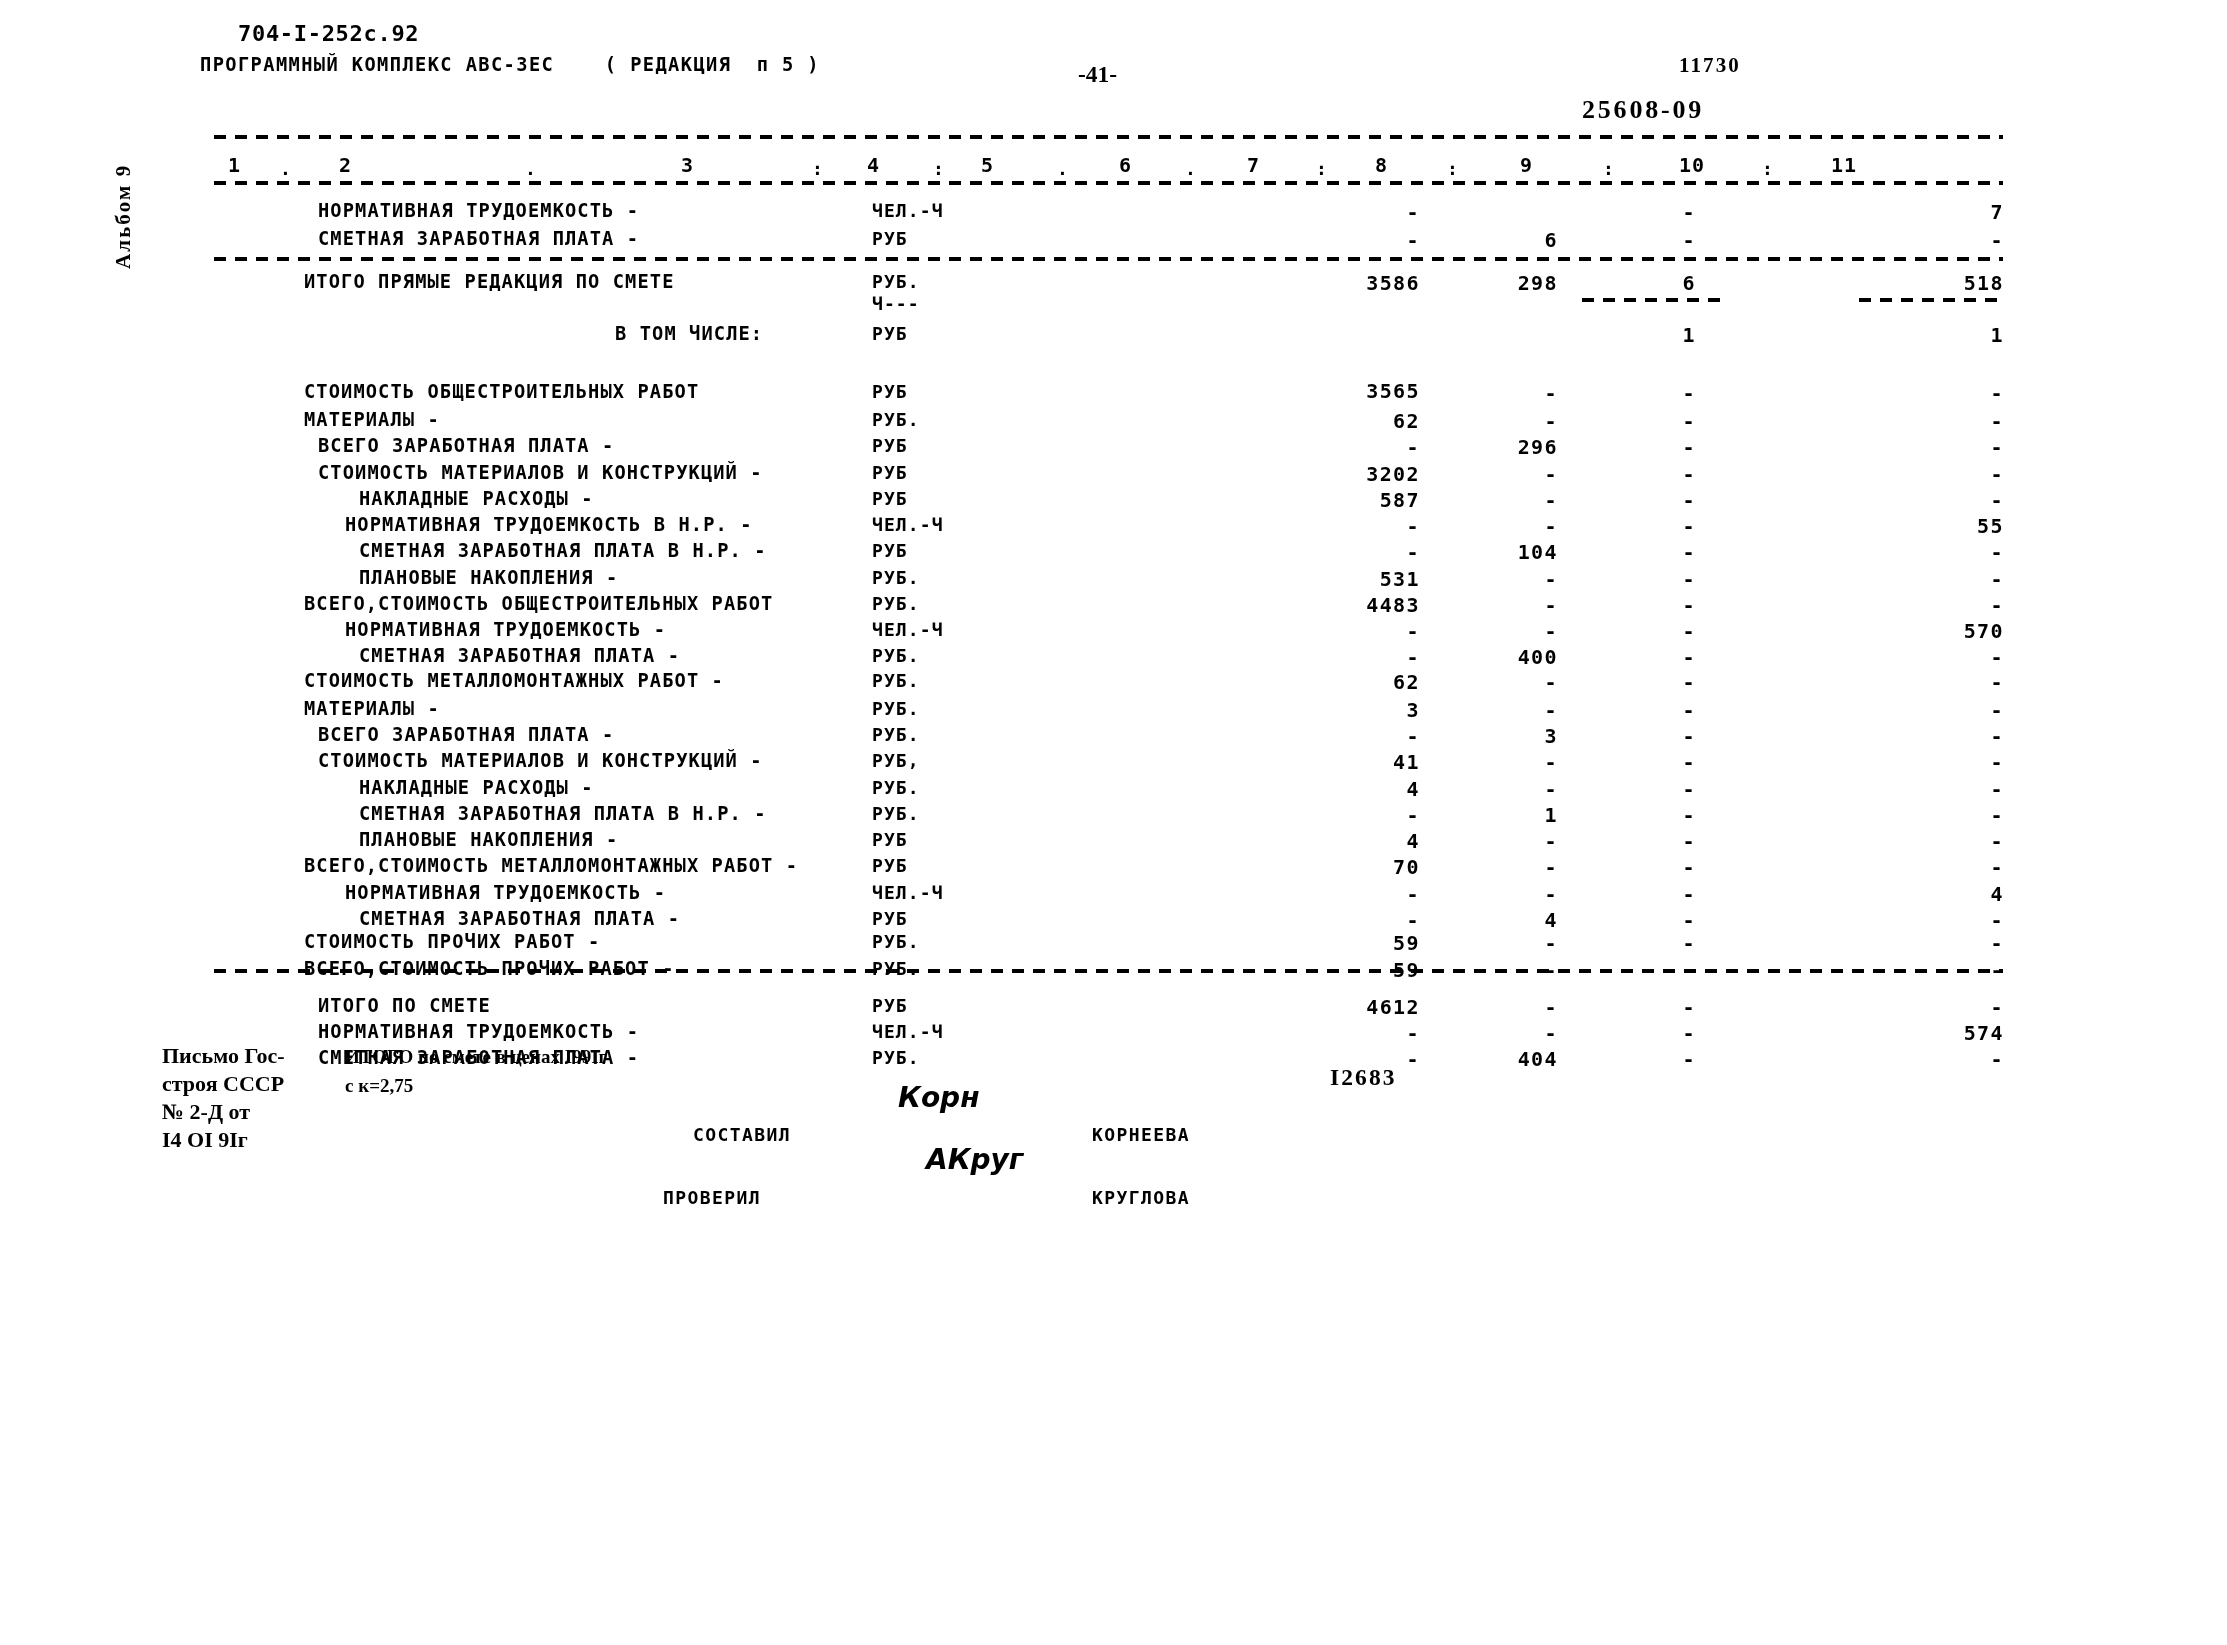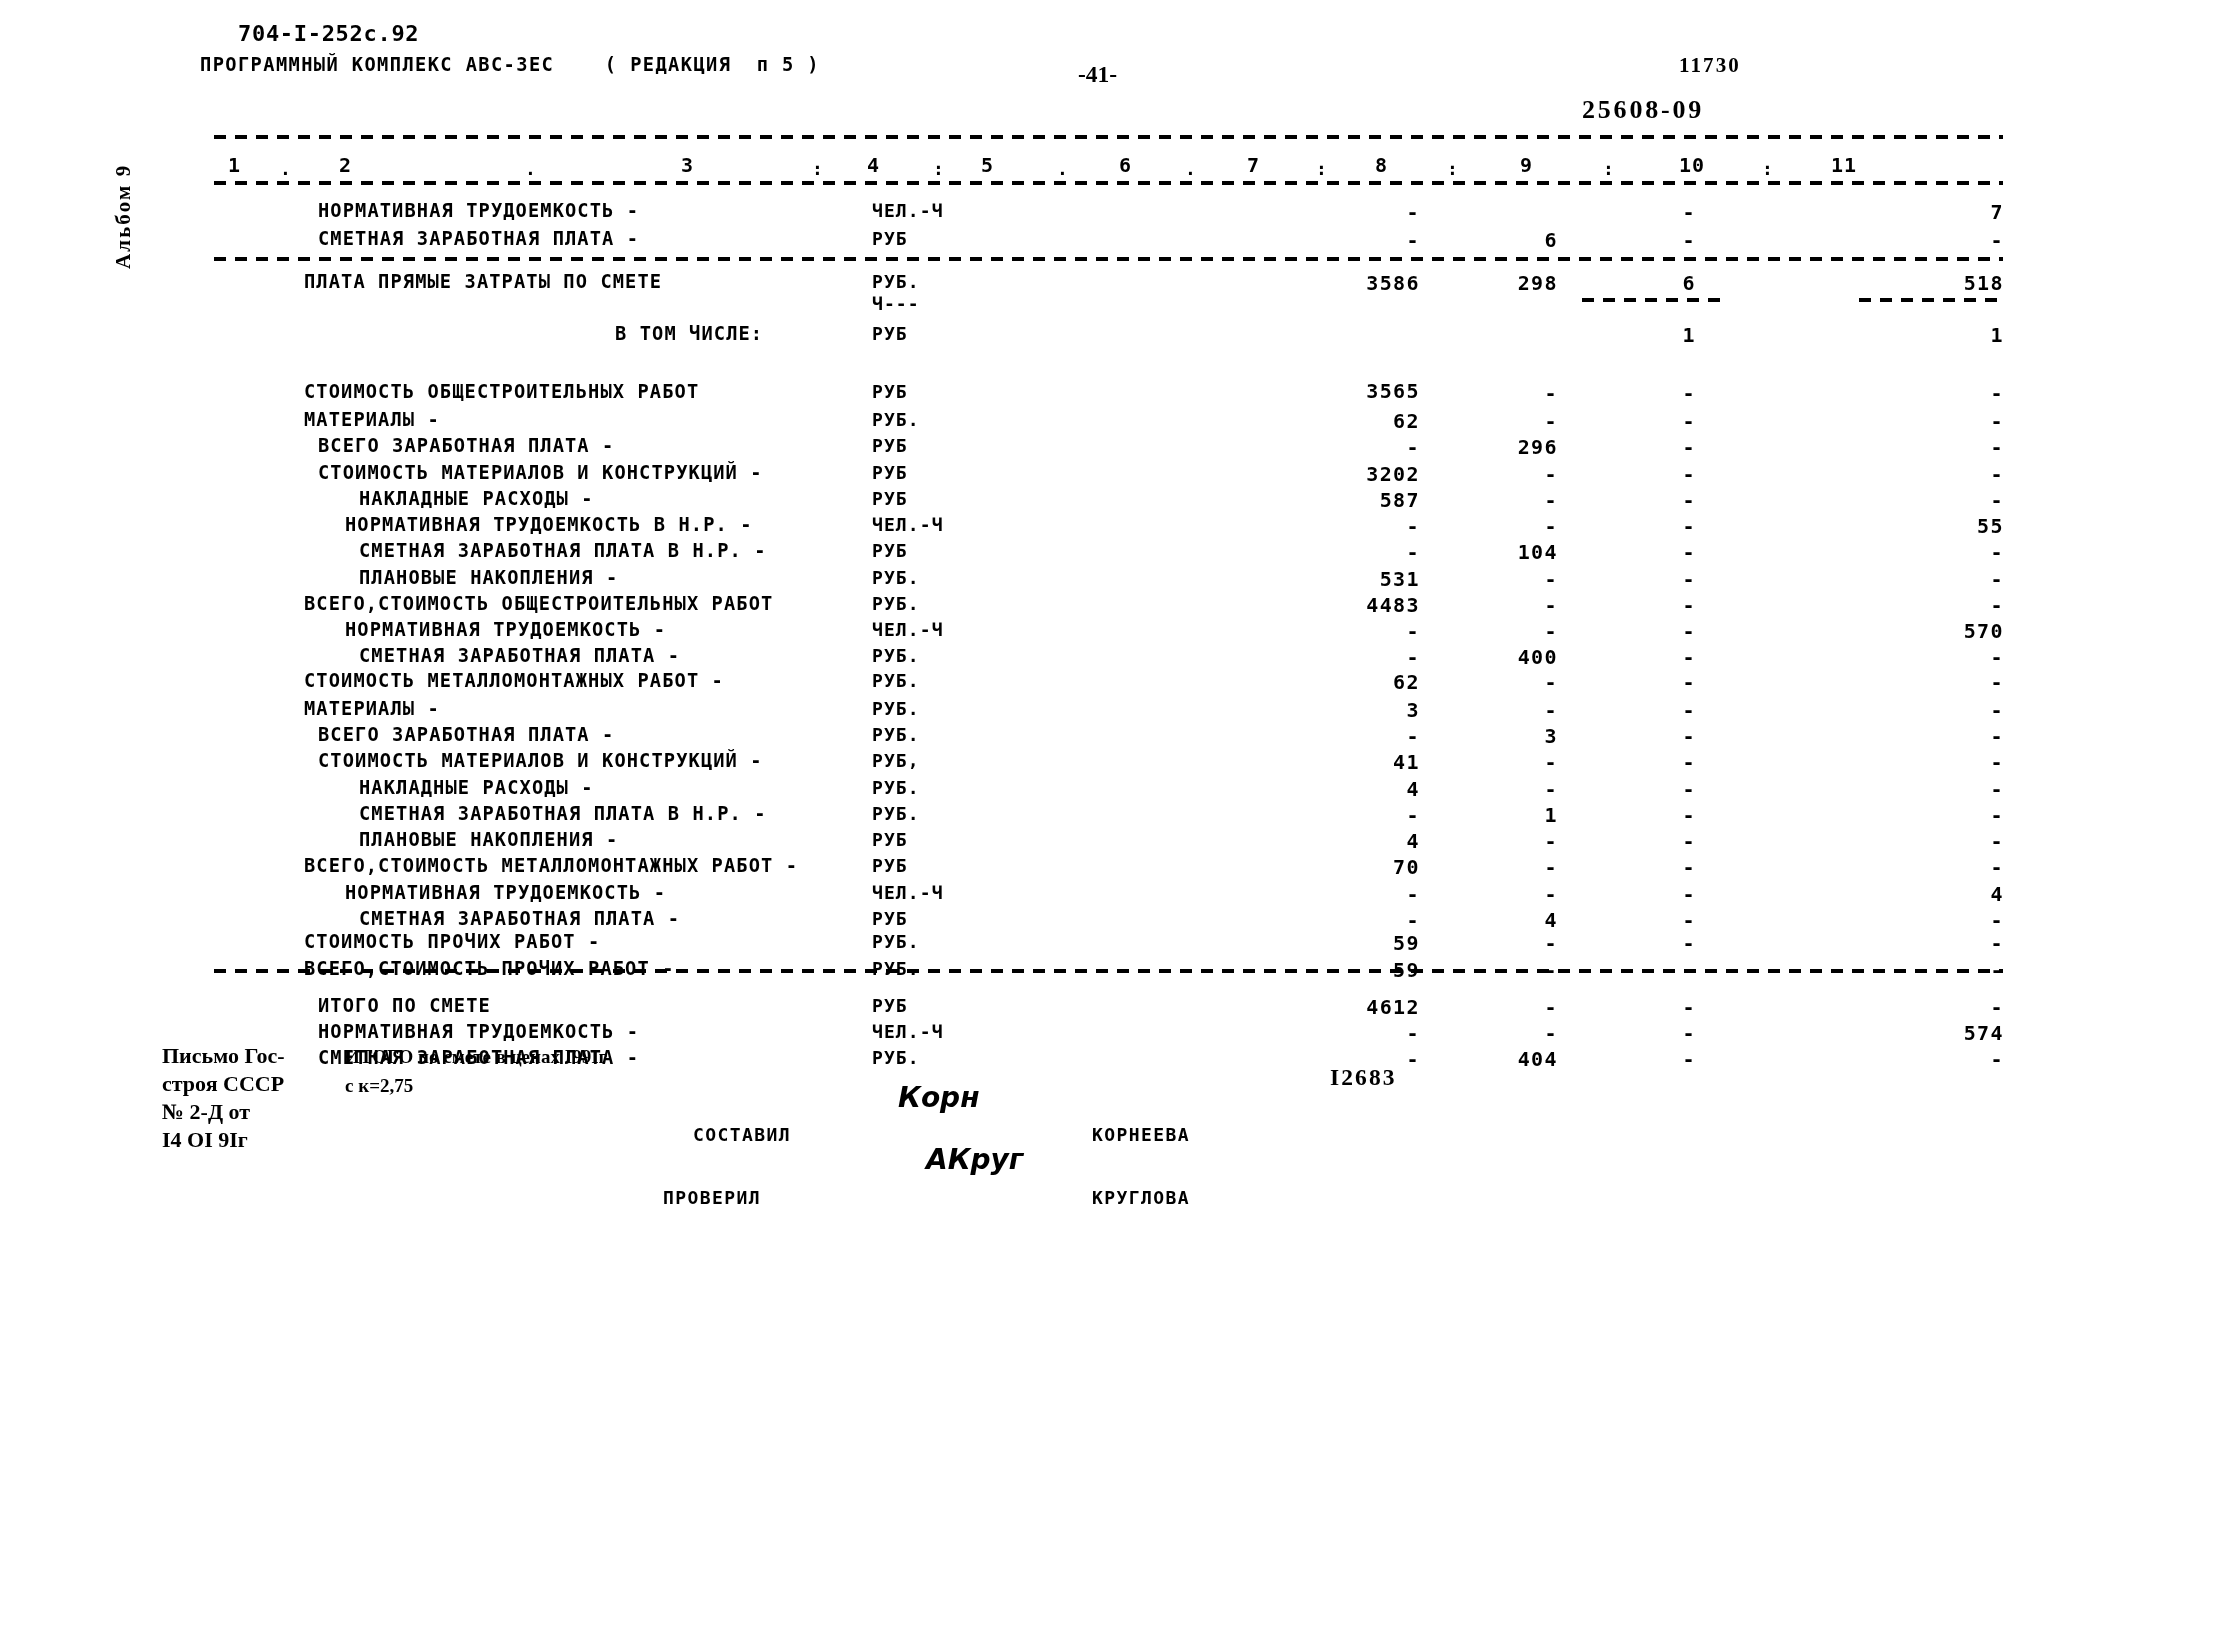--- a/index.html
+++ b/index.html
@@ -141,21 +141,21 @@
         </div>
         <div>
           <div class="dot row-label" style="left: 318px; top: 228px;">СМЕТНАЯ ЗАРАБОТНАЯ ПЛАТА -</div>
           <div class="dot row-unit" style="left: 872px; top: 228px;">РУБ</div>
           <div class="dot cell" style="left: 1254px; width: 166px; top: 228px;">-</div>
           <div class="dot cell" style="left: 1392px; width: 166px; top: 228px;">6</div>
           <div class="dot cell" style="left: 1530px; width: 166px; top: 228px;">-</div>
           <div class="dot cell" style="left: 1838px; width: 166px; top: 228px;">-</div>
         </div>
         <div>
-          <div class="dot row-label" style="left: 304px; top: 271px;">ПЛАТА ПРЯМЫЕ ЗАТРАТЫ ПО СМЕТЕ</div>
+          <div class="dot row-label" style="left: 304px; top: 271px;">ИТОГО ПРЯМЫЕ РЕДАКЦИЯ ПО СМЕТЕ</div>
           <div class="dot row-unit" style="left: 872px; top: 271px;">РУБ.</div>
           <div class="dot cell" style="left: 1254px; width: 166px; top: 271px;">3586</div>
           <div class="dot cell" style="left: 1392px; width: 166px; top: 271px;">298</div>
           <div class="dot cell" style="left: 1530px; width: 166px; top: 271px;">6</div>
           <div class="dot cell" style="left: 1838px; width: 166px; top: 271px;">518</div>
         </div>
         <div>
           <div class="dot row-unit" style="left: 872px; top: 293px;">Ч---</div>
         </div>
         <div>

